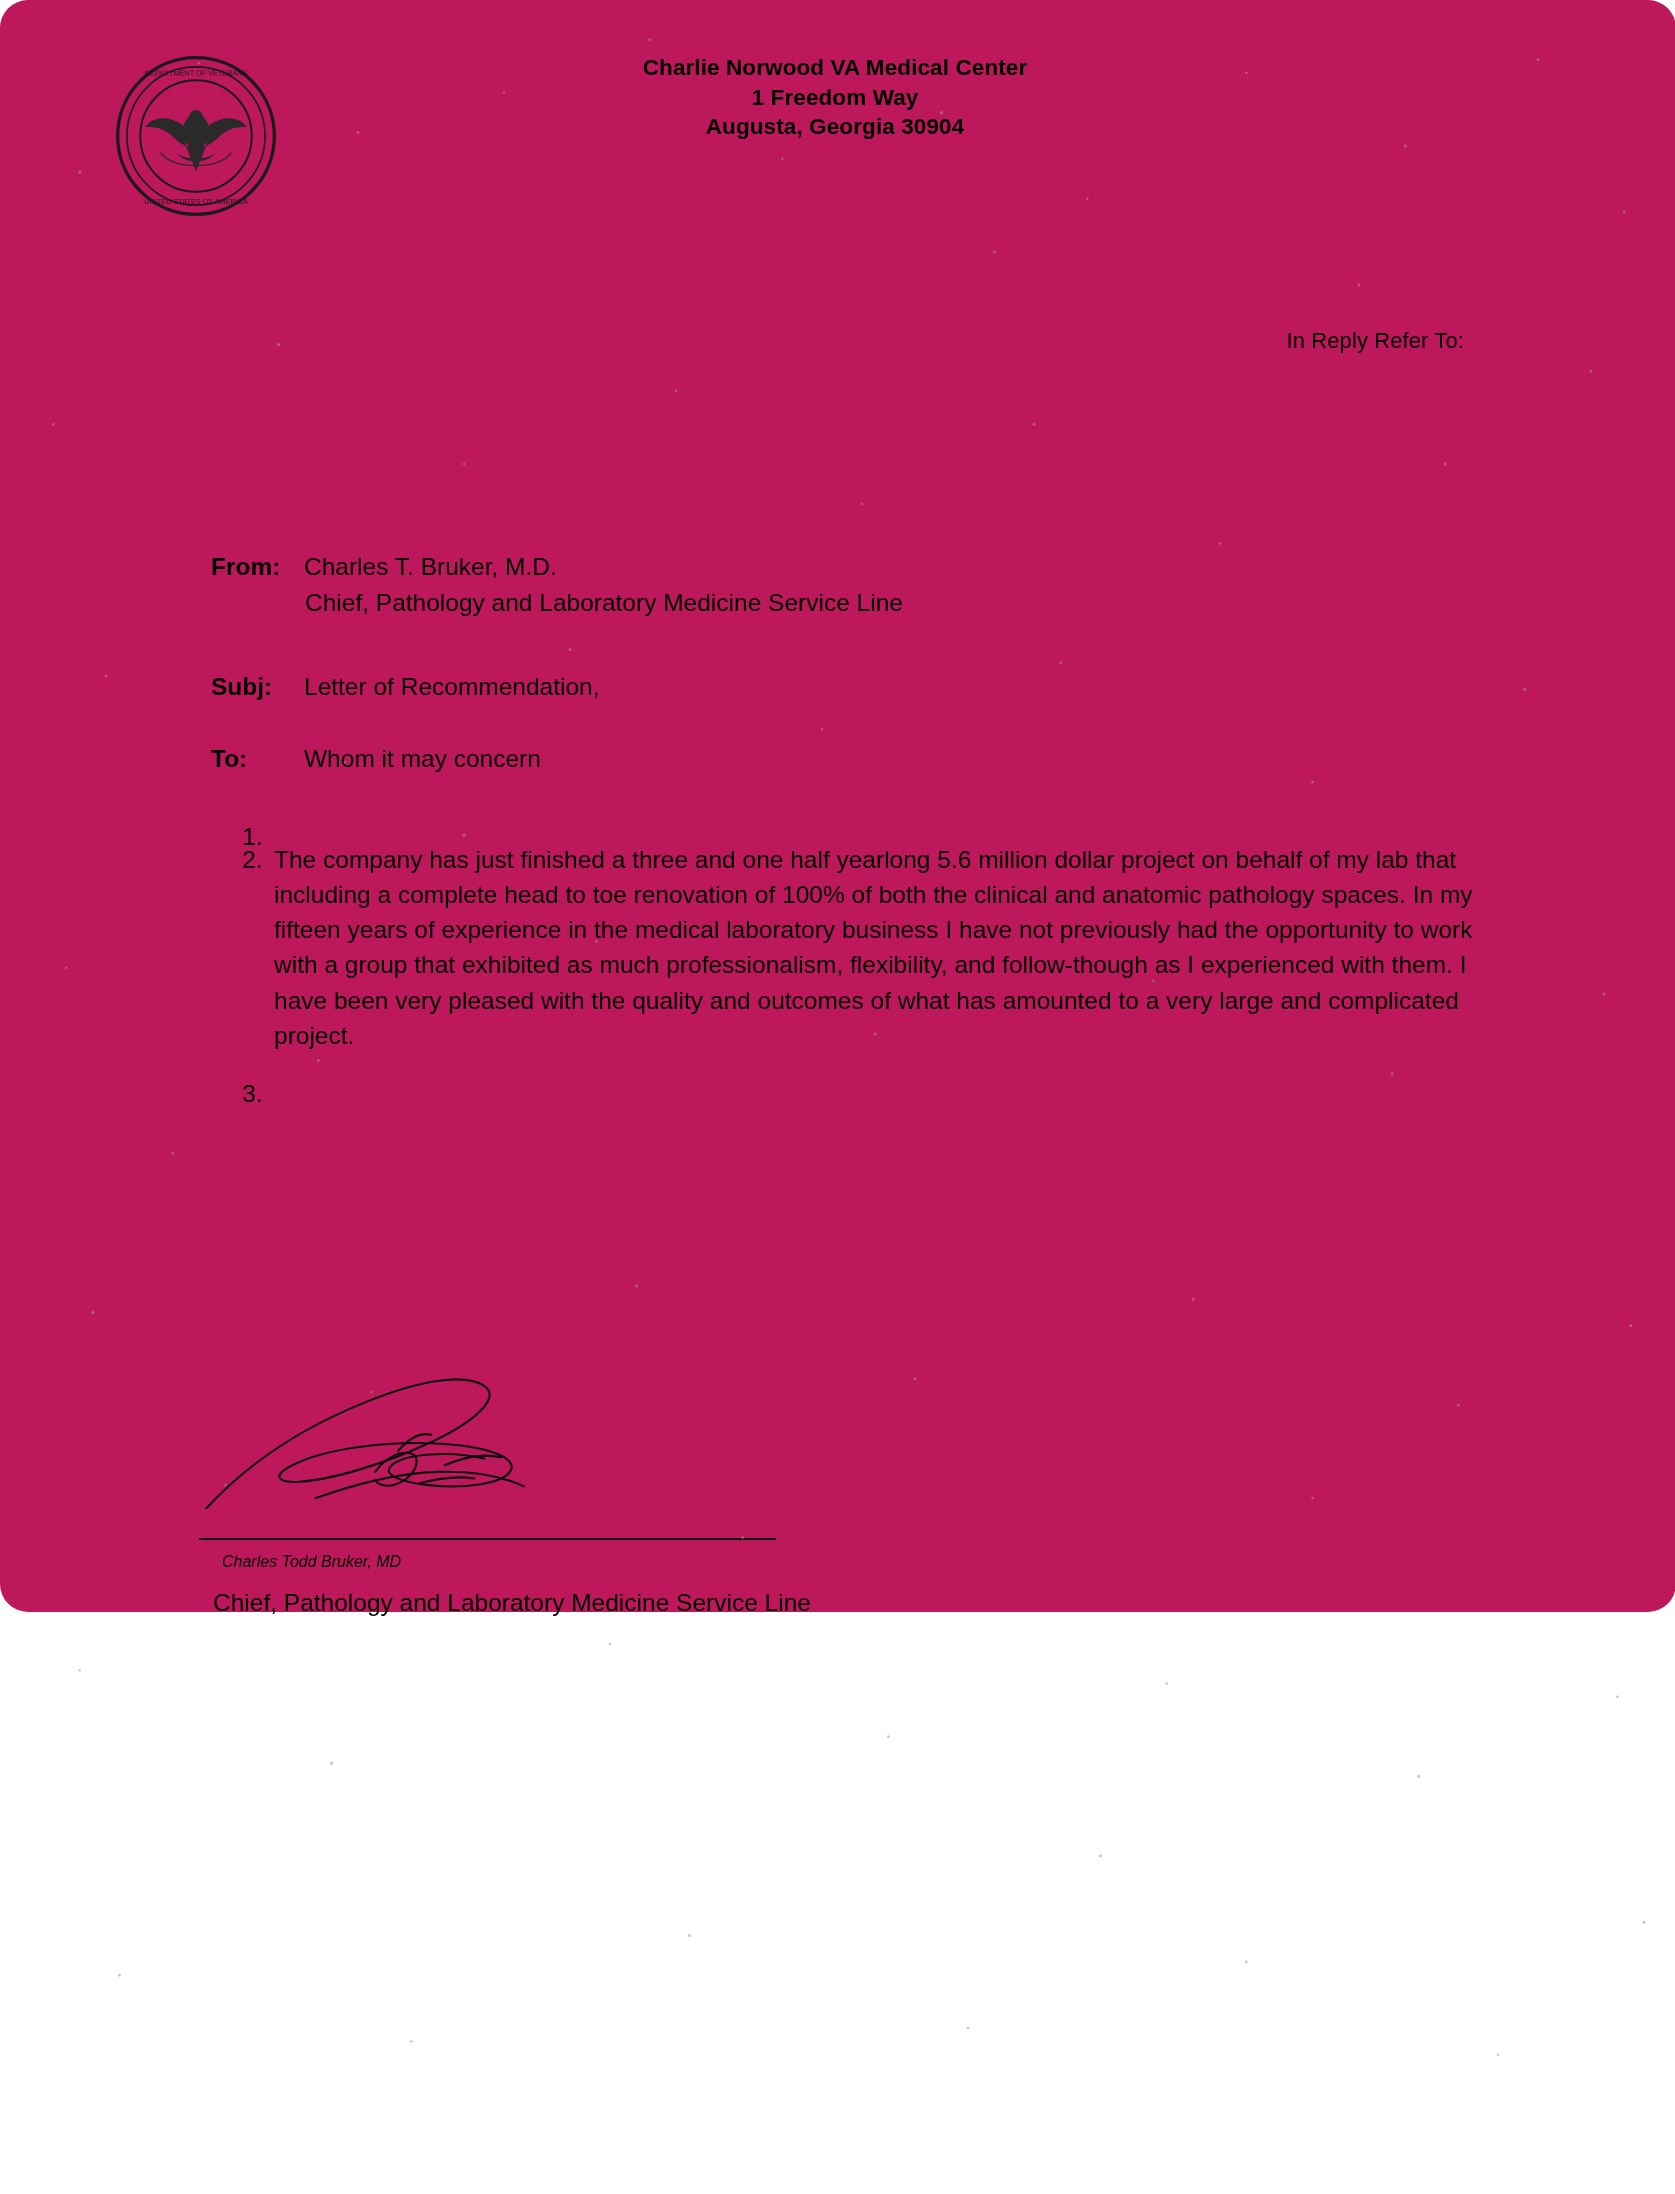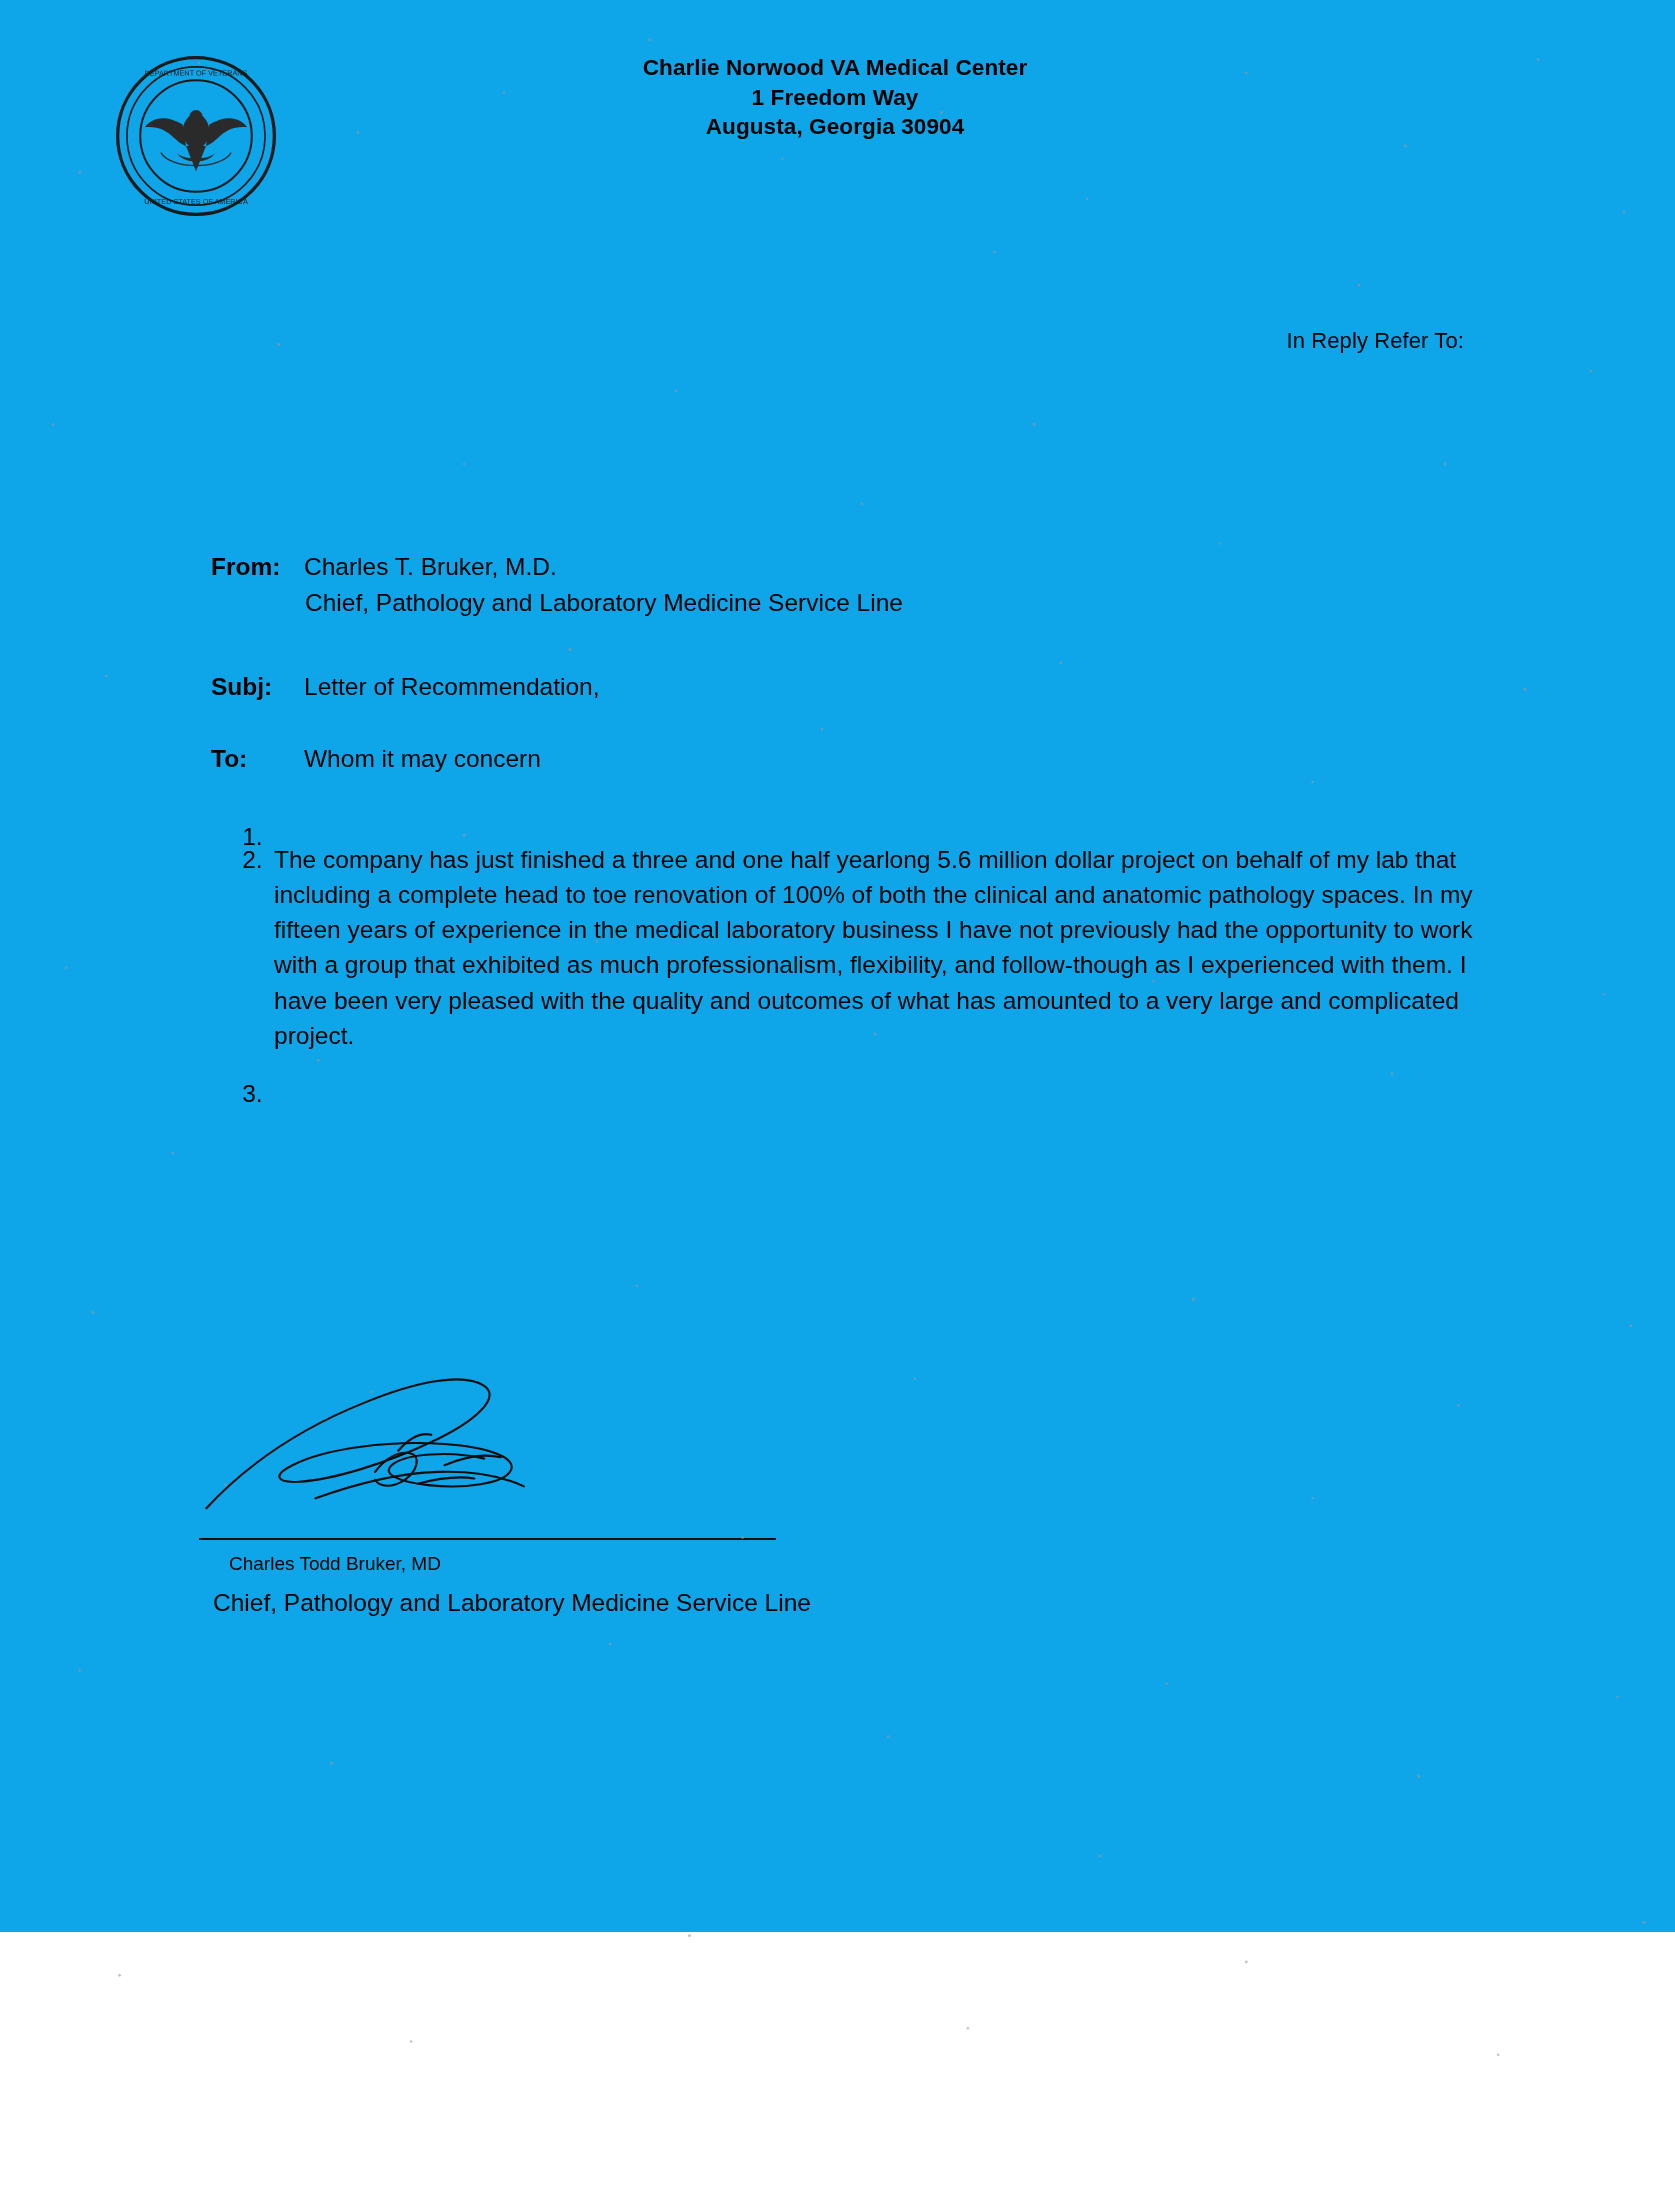--- a/index.html
+++ b/index.html
@@ -14,22 +14,23 @@
     color: #000000;
     position: relative;
     overflow: hidden;
   }
 
   
   .page {
     position: absolute;
     left: 0; top: 0;
     width: 1676px;
-    height: 1932px;
-    background: #0ea5e9;
+    height: 1612px;
+    background: #be185d;
+    border-radius: 28px;
   }
 
   
   .speckle {
     position: absolute;
     left: 0; top: 0;
     width: 1676px;
     height: 2194px;
     pointer-events: none;
     opacity: .55;
@@ -150,25 +151,26 @@
   }
   .sig-line {
     position: absolute;
     left: 199px;
     top: 1538px;
     width: 577px;
     border-bottom: 2px solid #111;
   }
   .sig-name {
     position: absolute;
-    left: 229px;
+    left: 222px;
     top: 1551px;
-    font-size: 19px;
+    font-size: 16px;
     line-height: 1.38;
     white-space: nowrap;
+    font-style: italic;
   }
   .sig-title {
     position: absolute;
     left: 213px;
     top: 1586px;
     font-size: 24.5px;
     line-height: 1.38;
     white-space: nowrap;
   }
 </style>

